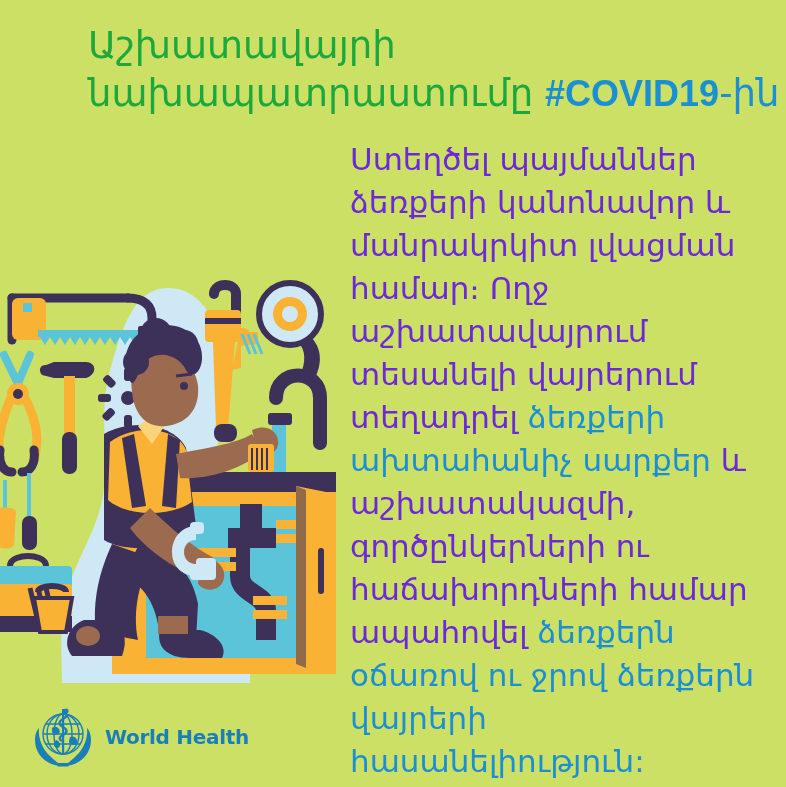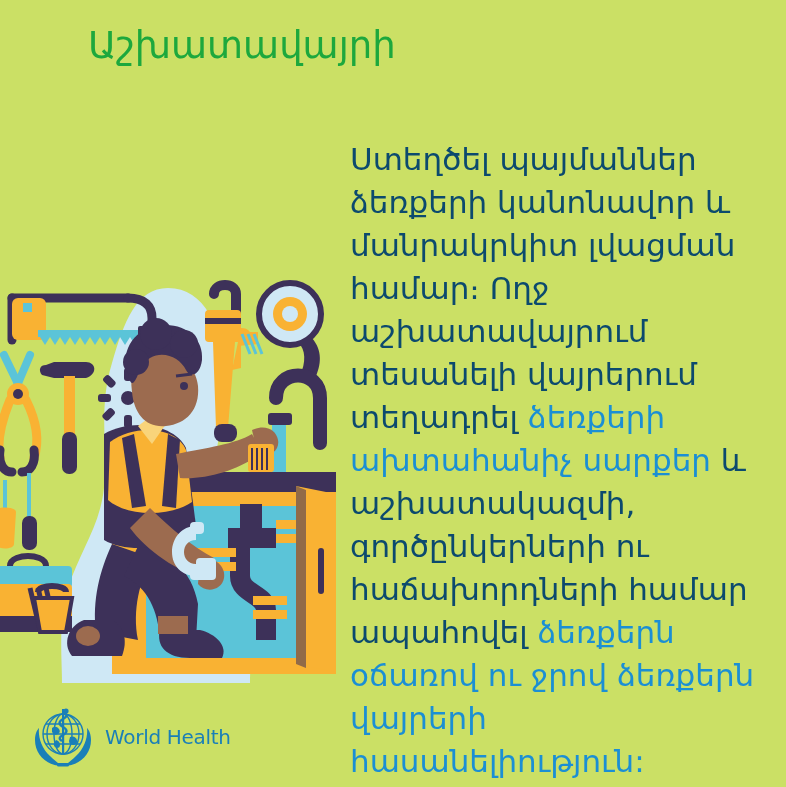--- a/index.html
+++ b/index.html
@@ -52,21 +52,21 @@
     position: absolute;
     left: 350px;
     top: 138px;
     width: 420px;
     font-size: 31px;
     line-height: 43px;
     color: #1da83d;
     font-weight: 400;
   }
   #body-copy .blue { color: #1b8fd4; }
-  #body-copy .green { color: #0c4a6e; }
+  #body-copy .green { color: #6d28d9; }
 
   
   #illustration {
     position: absolute;
     left: 0;
     top: 258px;
     width: 336px;
     height: 425px;
   }
   #illustration svg { display: block; }
@@ -83,33 +83,34 @@
     position: absolute;
     left: 30px;
     top: 14px;
     display: flex;
     align-items: center;
     gap: 9px;
   }
   #who-wordmark {
     color: #1a7fb8;
     font-family: "DejaVu Sans", sans-serif;
-    font-weight: normal;
+    font-weight: bold;
     font-size: 20px;
     line-height: 22px;
     letter-spacing: -0.3px;
   }
 </style>
 </head>
 <body>
 
 <div id="poster">
 
   <div id="title-block">
     <div class="title-line">Աշխատավայրի</div>
+    <div class="title-line"><span>նախապատրաստումը </span><span class="covid">#COVID19</span><span class="covid-suffix">-ին</span></div>
   </div>
 
   <div id="body-copy">
     <span class="green">Ստեղծել պայմաններ ձեռքերի կանոնավոր և մանրակրկիտ լվացման համար։ Ողջ աշխատավայրում տեսանելի վայրերում տեղադրել </span><span class="blue">ձեռքերի ախտահանիչ սարքեր </span><span class="green">և աշխատակազմի, գործընկերների ու հաճախորդների համար ապահովել </span><span class="blue">ձեռքերն օճառով ու ջրով ձեռքերն վայրերի հասանելիություն:</span>
   </div>
 
   <div id="illustration">
     <svg width="336" height="425" viewBox="0 0 336 425" xmlns="http://www.w3.org/2000/svg">
 
       <g>

